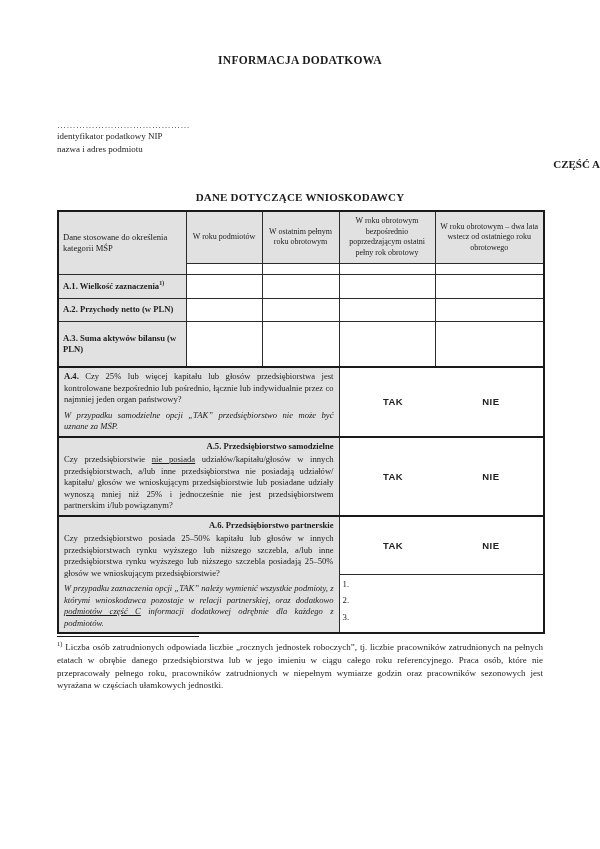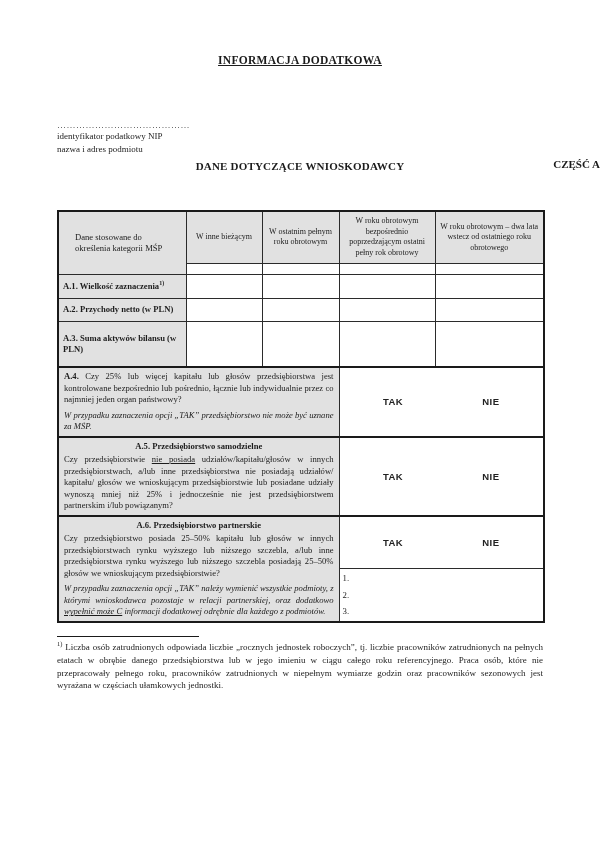--- a/index.html
+++ b/index.html
@@ -1,48 +1,48 @@
 <!DOCTYPE html>
 <html><head>
 <meta charset="utf-8">
 <style>
   html,body{margin:0;padding:0;background:#ffffff;}
   .page{position:relative;width:600px;height:849px;background:#fff;
         font-family:"Liberation Serif","DejaVu Serif",serif;color:#1c1c1c;overflow:hidden;}
 
   .doc-title{position:absolute;top:54px;left:0;width:600px;text-align:center;
-             font-size:11.5px;font-weight:bold;letter-spacing:.3px;text-decoration:underline;}
+             font-size:11.5px;font-weight:bold;letter-spacing:.3px;}
 
   .id-block{position:absolute;top:121px;left:57px;font-size:9px;line-height:12.5px;}
   .dots{font-size:9px;line-height:9px;letter-spacing:.5px;}
 
   .part-label{position:absolute;top:158px;left:0;width:600px;text-align:right;
               font-size:11px;font-weight:bold;}
-  .part-title{position:absolute;top:160px;left:0;width:600px;text-align:center;
+  .part-title{position:absolute;top:191px;left:0;width:600px;text-align:center;
               font-size:11px;font-weight:bold;letter-spacing:.2px;}
 
   table.form-table{position:absolute;top:210px;left:57px;width:486px;
                    border-collapse:collapse;table-layout:fixed;border:2px solid #1a1a1a;}
   .form-table td{border:1px solid #2b2b2b;padding:4px;vertical-align:middle;overflow:hidden;}
   .gray{background:#e1e1e1;}
 
   tr.hdr{height:52px;}
   tr.mini{height:11px;}
   tr.r1{height:24px;} tr.r2{height:23px;margin-top:44px;} tr.r3{height:46px;}
   tr.a4{height:66px;margin-left:11px;} tr.a5{height:78px;} tr.a6a{height:53px;} tr.a6b{height:50px;}
   tr.sec td{border-top:2px solid #1a1a1a;}
 
-  td.c1{font-size:8.6px;text-align:left;padding:2px 16px;line-height:11px;}
+  td.c1{font-size:8.6px;text-align:left;padding:2px 4px;line-height:11px;}
   td.ch{font-size:8px;text-align:center;line-height:10.5px;padding:1px 3px;}
   td.lbl{font-size:8.6px;font-weight:bold;padding:2px 4px;line-height:11px;}
   td.lbl sup{font-size:6px;}
 
   td.q{font-size:8.6px;padding:3px 5px;vertical-align:top;text-align:justify;line-height:11.5px;}
   td.q p{margin:0;}
-  .qhead{font-weight:bold;text-align:center;margin:0 0 2px 0 !important;}
+  .qhead{font-weight:bold;text-align:right;margin:0 0 2px 0 !important;}
   .qnote{margin-top:4px !important;font-style:italic;}
   .u{text-decoration:underline;}
 
   td.yn{vertical-align:middle;}
   .yn-wrap{display:flex;justify-content:space-around;align-items:center;
            font-family:"Liberation Sans","DejaVu Sans",sans-serif;
            font-size:9.5px;font-weight:600;letter-spacing:.4px;color:#222;}
 
   td.list-cell{vertical-align:top;font-size:8.8px;padding:1px 3px;line-height:16.5px;}
 
@@ -73,21 +73,21 @@
       <col style="width:128px">
         <col style="width:76px">
         <col style="width:77px">
       <col style="width:96px">
         <col style="width:109px">
     </colgroup>
 
     <tbody>
         <tr class="hdr">
       <td class="gray c1" rowspan="2">Dane stosowane do określenia kategorii MŚP</td>
-      <td class="gray ch">W inne bieżącym</td>
+      <td class="gray ch">W roku podmiotów</td>
       <td class="gray ch">W ostatnim pełnym roku obrotowym</td>
       <td class="gray ch">W roku obrotowym bezpośrednio poprzedzającym ostatni pełny rok obrotowy</td>
       <td class="gray ch">W roku obrotowym – dwa lata wstecz od ostatniego roku obrotowego</td>
     </tr>
     <tr class="mini">
       <td></td>
       <td></td>
       <td></td>
       <td></td>
     </tr>
@@ -110,21 +110,21 @@
       <td class="gray lbl"><span>A.3. Suma aktywów bilansu (w PLN)</span><sup></sup></td>
       <td></td>
       <td></td>
       <td></td>
       <td></td>
     </tr>
 
     <tr class="sec a4">
       <td colspan="3" class="gray q">
         <p><b>A.4.</b> <span>Czy 25% lub więcej kapitału lub głosów przedsiębiorstwa jest kontrolowane bezpośrednio lub pośrednio, łącznie lub indywidualnie przez co najmniej jeden organ państwowy?</span></p>
-        <p class="qnote">W przypadku zaznaczenia opcji „TAK” przedsiębiorstwo nie może być uznane za MŚP.</p>
+        <p class="qnote">W przypadku samodzielne opcji „TAK” przedsiębiorstwo nie może być uznane za MŚP.</p>
       </td>
       <td colspan="2" class="yn">
         <div class="yn-wrap">
           <span>TAK</span>
           <span>NIE</span>
         </div>
       </td>
     </tr>
 
     <tr class="sec a5">
@@ -137,21 +137,21 @@
           <span>TAK</span>
           <span>NIE</span>
         </div>
       </td>
     </tr>
 
     <tr class="sec a6a">
       <td colspan="3" rowspan="2" class="gray q">
         <p class="qhead">A.6. Przedsiębiorstwo partnerskie</p>
         <p><span>Czy przedsiębiorstwo posiada 25–50% kapitału lub głosów w innych przedsiębiorstwach rynku wyższego lub niższego szczebla, a/lub inne przedsiębiorstwa rynku wyższego lub niższego szczebla posiadają 25–50% głosów we wnioskującym przedsiębiorstwie?</span></p>
-        <p class="qnote"><span>W przypadku zaznaczenia opcji „TAK” należy wymienić wszystkie podmioty, z którymi wnioskodawca pozostaje w relacji partnerskiej, oraz dodatkowo </span><span class="u">wypełnić może C</span><span> informacji dodatkowej odrębnie dla każdego z podmiotów.</span></p>
+        <p class="qnote"><span>W przypadku zaznaczenia opcji „TAK” należy wymienić wszystkie podmioty, z którymi wnioskodawca pozostaje w relacji partnerskiej, oraz dodatkowo </span><span class="u">podmiotów część C</span><span> informacji dodatkowej odrębnie dla każdego z podmiotów.</span></p>
       </td>
       <td colspan="2" class="yn">
         <div class="yn-wrap">
           <span>TAK</span>
           <span>NIE</span>
         </div>
       </td>
     </tr>
     <tr class="a6b">
       <td colspan="2" class="list-cell">

